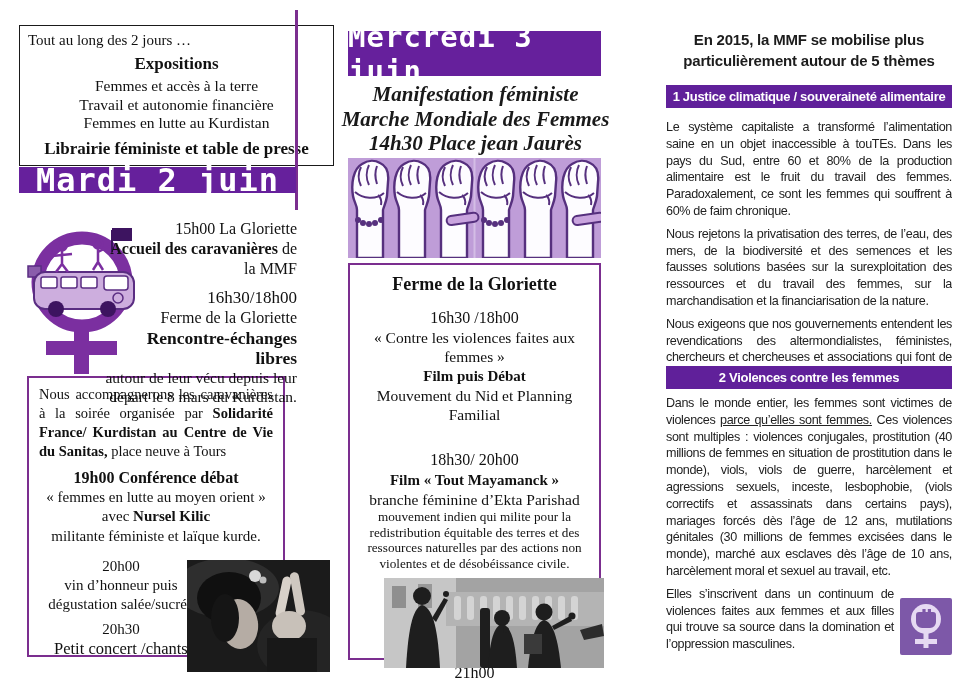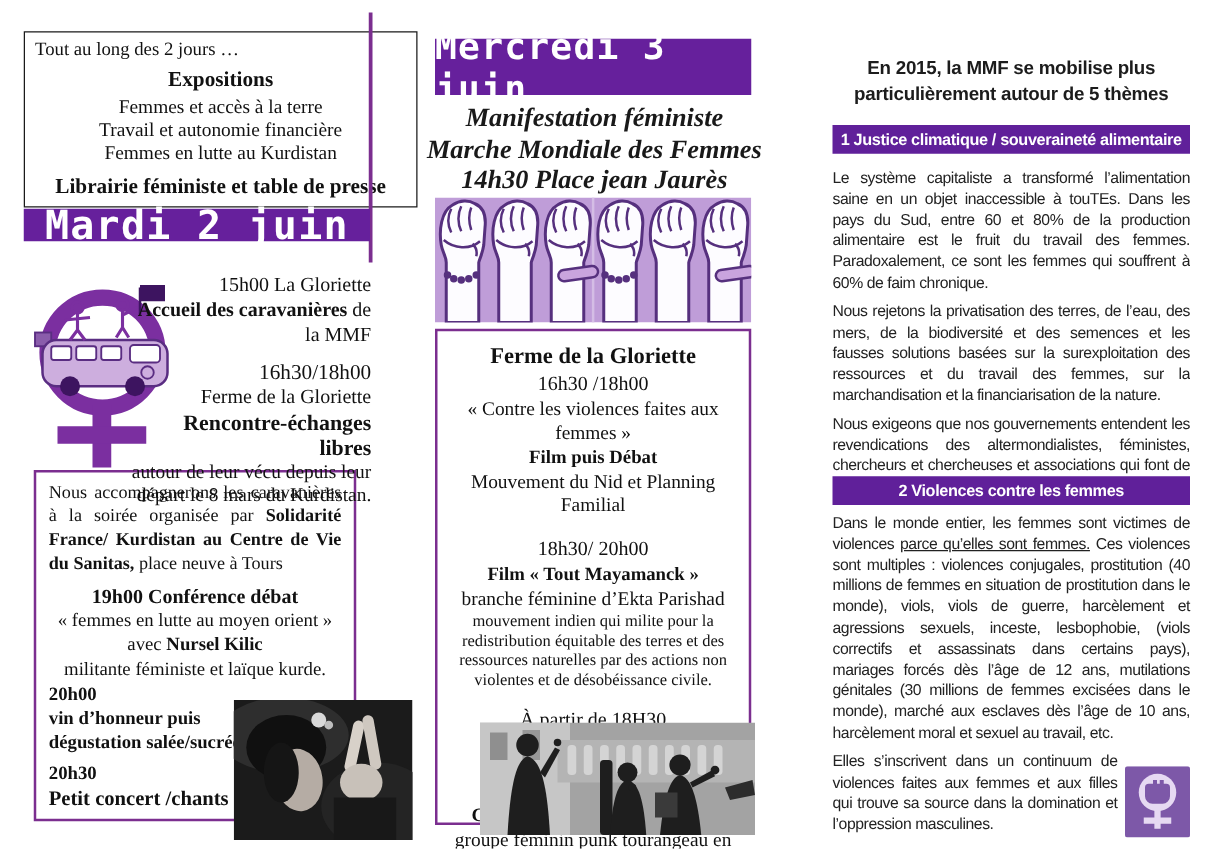--- a/index.html
+++ b/index.html
@@ -44,51 +44,51 @@
 
   .box2 {
     left:27px; top:376px; width:258px; height:281px;
     border:2px solid #7b2e8f; padding:7px 10px; font-size:14.5px; z-index:1;
   }
   .box2 .p1 { text-align:justify; line-height:19px; }
   .box2 .b { font-weight:bold; }
   .box2 .conf { text-align:center; margin-top:7px; line-height:19.5px; font-size:15px; }
   .box2 .conf .title { font-weight:bold; font-size:16px; }
   .box2 .bottom {
-    width:70%; text-align:left; margin-top:1px; font-weight:bold;
+    width:70%; text-align:center; margin-top:11px; font-weight:normal;
     font-size:15px; line-height:19px;
   }
   .box2 .bottom .gap { height:6px; }
   .box2 .bottom .petit { font-size:16.5px; }
 
   .photo-woman { left:187px; top:560px; width:143px; height:112px; z-index:3; }
 
   
   .mid-sub {
     left:337px; top:82px; width:277px; text-align:center;
     font-weight:bold; font-style:italic; font-size:21px; line-height:24.5px; color:#191919;
   }
   .fists-graphic { left:348px; top:158px; width:253px; height:100px; z-index:1; }
 
   .box-mid {
     left:348px; top:263px; width:253px; height:397px;
     border:2px solid #7b2e8f; padding:8px 5px; text-align:center; font-size:15.5px; z-index:1;
   }
   .box-mid .title { font-weight:bold; font-size:18px; line-height:22px; }
-  .box-mid .time { font-size:16px; line-height:20px; margin-top:3px; }
+  .box-mid .time { font-size:16px; line-height:20px; margin-top:13px; }
   .box-mid .line { line-height:19px; }
   .box-mid .bold { font-weight:bold; line-height:20px; font-size:15px; }
   .box-mid .small { font-size:13.2px; line-height:15.5px; }
   .box-mid .gap { height:13px; }
 
   .photo-band { left:384px; top:578px; width:220px; height:90px; z-index:3; }
 
   
   .right-col {
-    left:666px; top:44px; width:286px;
+    left:666px; top:29px; width:286px;
     font-family:"Liberation Sans", sans-serif; color:#222;
     font-size:12.6px; letter-spacing:-0.35px; line-height:16.8px;
   }
   .right-col .header {
     text-align:center; font-weight:bold; font-size:15px; line-height:21px;
     letter-spacing:-0.2px; color:#1c1c1c;
   }
   .rbanner {
     background:#60209a; color:#fff; font-weight:bold; font-size:13px;
     height:23px; line-height:23px; text-align:center; letter-spacing:-0.3px;

